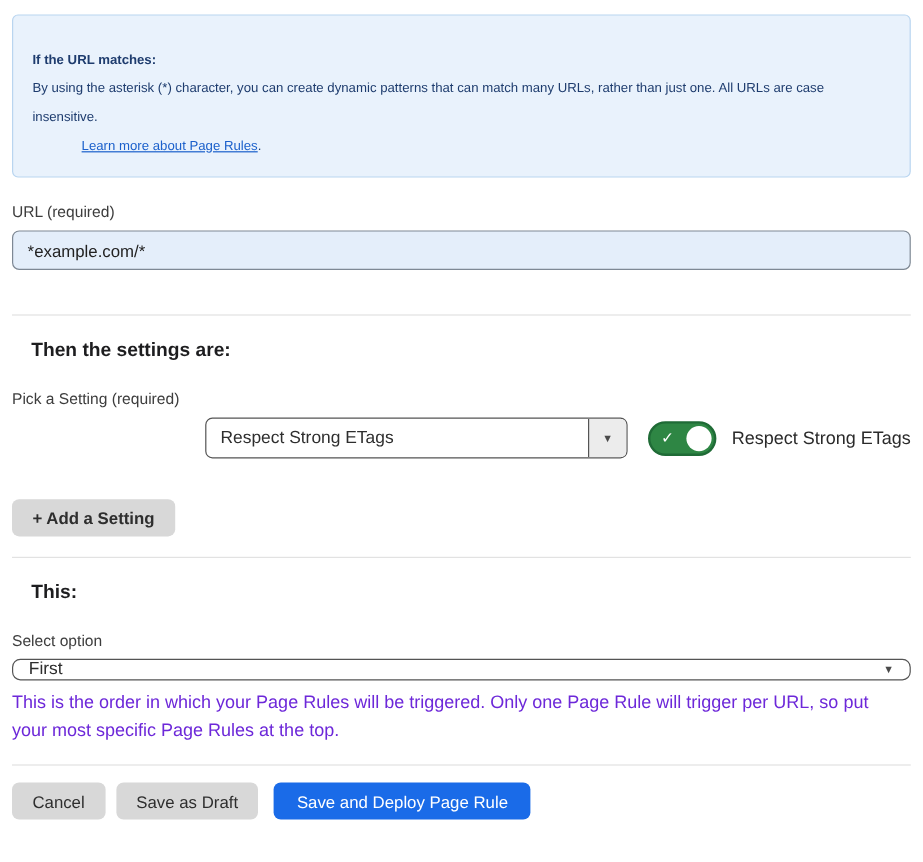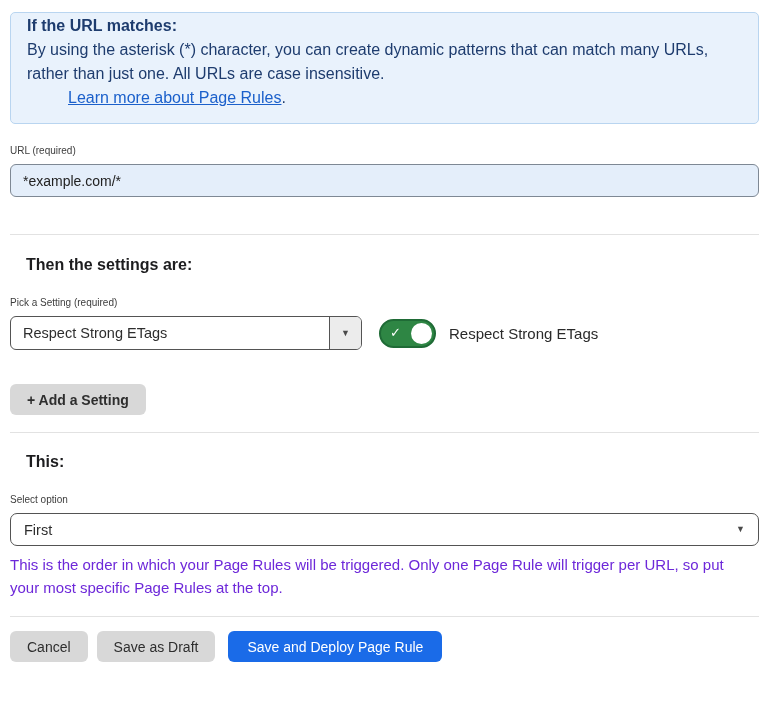--- a/index.html
+++ b/index.html
@@ -25,41 +25,41 @@
     color:var(--text-dark);
     padding:12px 10px 10px 10px;
     overflow:hidden;
   }
   h1{font-size:20px;font-weight:700;margin:0 0 21px 0;color:var(--text-dark);letter-spacing:.1px;}
   h2{font-size:16px;font-weight:700;margin:0 0 23px 16px;color:var(--text-dark);}
   .info-box{
     background:var(--info-bg);
     border:1px solid var(--info-border);
     border-radius:5px;
-    padding:1px 16px 13px 16px;
+    padding:25px 16px 13px 16px;
     color:var(--info-text);
-    font-size:16px;line-height:24px;
+    font-size:11px;line-height:24px;
     margin-bottom:21px;
   }
   .info-heading{font-weight:700;}
   .info-link-line a{color:var(--link-blue);text-decoration:underline;cursor:pointer;margin-left:41px;}
-  .field-label{display:block;font-size:10px;color:var(--text-label);margin:0 0 8px 0;}
+  .field-label{display:block;font-size:13px;color:var(--text-label);margin:0 0 8px 0;}
   .url-input{
     display:block;width:100%;height:33px;
     background:var(--input-bg);
     border:1px solid #7e8894;border-radius:6px;
     padding:0 12px;font-size:14px;color:#222;
     font-family:"Liberation Sans","DejaVu Sans",sans-serif;
     outline:none;
   }
   hr{border:none;border-top:1px solid var(--divider);}
   .hr-1{margin:37px 0 21px 0;}
   .hr-2{margin:17px 0 20px 0;}
   .hr-3{margin:17px 0 14px 0;}
-  .setting-row{display:flex;align-items:center;}
+  .setting-row{display:flex;align-items:center;justify-content:flex-end;}
   .select-split{
     width:352px;height:34px;background:#fff;
     border:1px solid var(--select-border);border-radius:6px;
     display:flex;align-items:stretch;overflow:hidden;cursor:pointer;flex:0 0 auto;
   }
   .select-split .value{flex:1;display:flex;align-items:center;padding:0 12px;font-size:14.5px;color:#2e2e2e;}
   .select-split .arrow-box{
     width:32px;background:#ececec;border-left:1px solid var(--select-border);
     display:flex;align-items:center;justify-content:center;
   }
@@ -81,21 +81,21 @@
   .toggle-label{margin-left:13px;font-size:15px;color:#2a2a2a;}
   .btn{
     height:31px;border:none;border-radius:6px;
     font-family:"Liberation Sans","DejaVu Sans",sans-serif;
     font-size:14px;cursor:pointer;padding:0 17px;
   }
   .btn.gray{background:var(--button-gray);color:#2e2e2e;}
   .btn.blue{background:var(--accent-blue);color:#ffffff;padding:0 19px;}
   .add-setting{margin-top:34px;font-weight:bold;}
   .select-full{
-    width:100%;height:33px;background:#fff;
+    width:100%;height:18px;background:#fff;
     border:1px solid var(--select-border);border-radius:7px;
     display:flex;align-items:center;justify-content:space-between;
     padding:0 13px;font-size:14.5px;color:#2e2e2e;cursor:pointer;text-align:center;
   }
   .help-text{
     margin:7px 0 0 0;font-size:15px;line-height:23px;color:#6d28d9;max-width:745px;
   }
   .footer{display:flex;align-items:center;gap:9px;}
   .footer .btn.blue{margin-left:4px;}
 </style>

